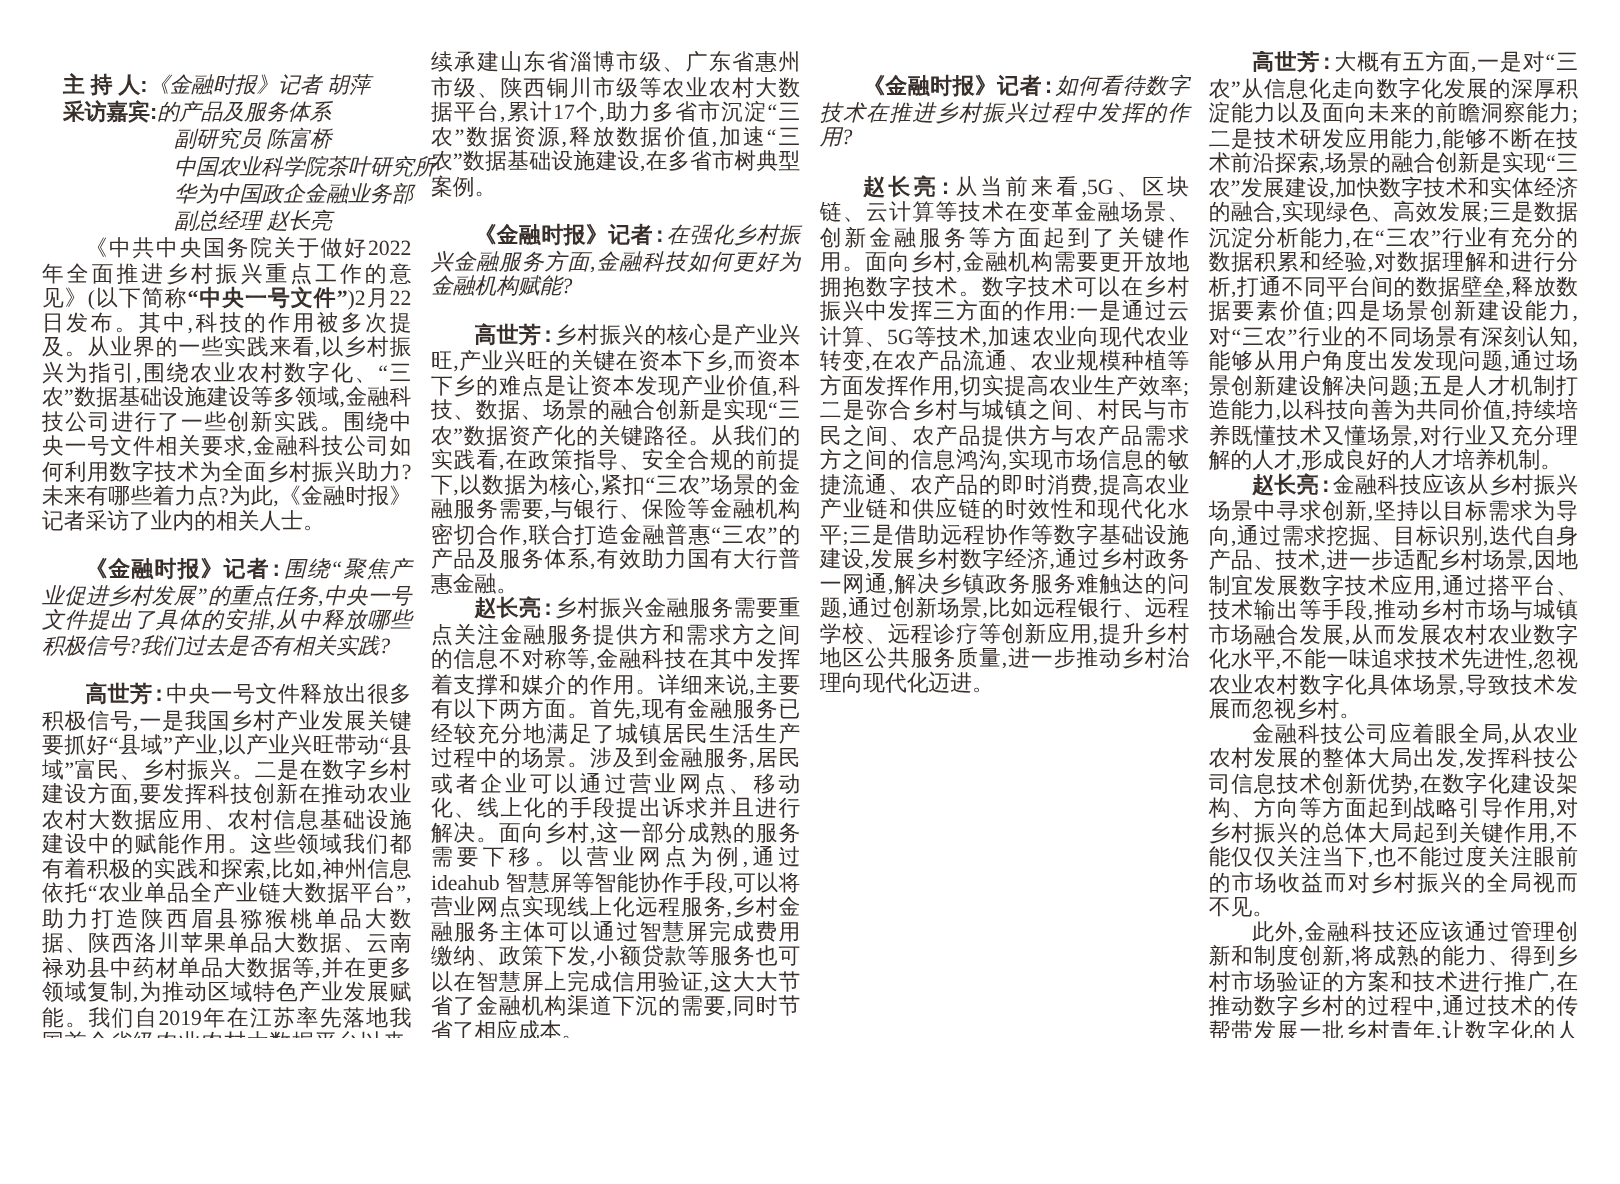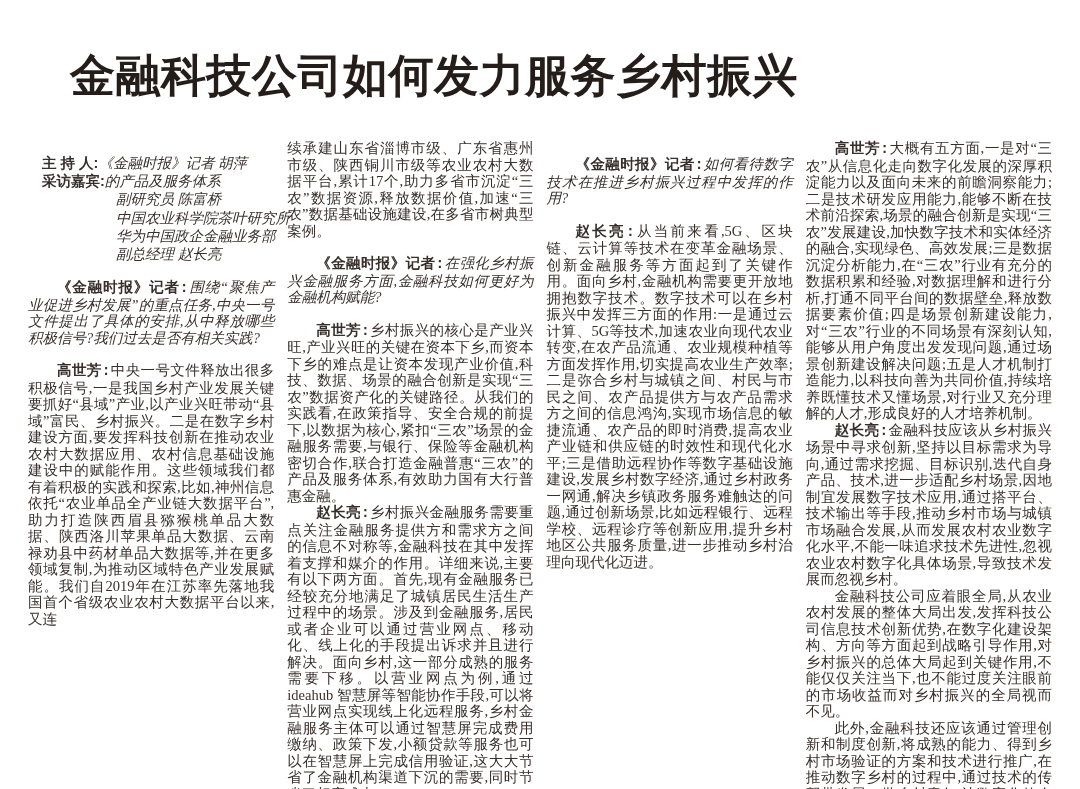--- a/index.html
+++ b/index.html
@@ -35,31 +35,31 @@
   .meta-label {
     font-family:"Liberation Sans","DejaVu Sans",sans-serif;
     font-weight:bold;
   }
   .meta-text { font-style:italic; }
 </style>
 </head>
 <body>
 
 <div class="page">
-  <h1 class="title">金融科技公司如何发力服务乡村振兴</h1>
   <div class="columns">
       <div class="col">
         <div class="meta">
           <div class="meta-line"><span class="meta-label">主 持 人:</span><span class="meta-text">《金融时报》记者 胡萍</span></div>
           <div class="meta-line"><span class="meta-label">采访嘉宾:</span><span class="meta-text">的产品及服务体系</span></div>
           <div class="meta-line cont"><span class="meta-text">副研究员 陈富桥</span></div>
           <div class="meta-line cont"><span class="meta-text">中国农业科学院茶叶研究所</span></div>
           <div class="meta-line cont"><span class="meta-text">华为中国政企金融业务部</span></div>
           <div class="meta-line cont"><span class="meta-text">副总经理 赵长亮</span></div>
         </div>
+        <p class="para"><span>《中共中央国务院关于做好2022年全面推进乡村振兴重点工作的意见》(以下简称</span><span class="part-bold">“中央一号文件”</span><span>)2月22日发布。其中,科技的作用被多次提及。从业界的一些实践来看,以乡村振兴为指引,围绕农业农村数字化、“三农”数据基础设施建设等多领域,金融科技公司进行了一些创新实践。围绕中央一号文件相关要求,金融科技公司如何利用数字技术为全面乡村振兴助力?未来有哪些着力点?为此,《金融时报》记者采访了业内的相关人士。</span></p>
         <p class="para q"><span class="part-speaker">《金融时报》记者:</span><span class="part-q">围绕“聚焦产业促进乡村发展”的重点任务,中央一号文件提出了具体的安排,从中释放哪些积极信号?我们过去是否有相关实践?</span></p>
         <p class="para"><span class="part-speaker">高世芳:</span><span>中央一号文件释放出很多积极信号,一是我国乡村产业发展关键要抓好“县域”产业,以产业兴旺带动“县域”富民、乡村振兴。二是在数字乡村建设方面,要发挥科技创新在推动农业农村大数据应用、农村信息基础设施建设中的赋能作用。这些领域我们都有着积极的实践和探索,比如,神州信息依托“农业单品全产业链大数据平台”,助力打造陕西眉县猕猴桃单品大数据、陕西洛川苹果单品大数据、云南禄劝县中药材单品大数据等,并在更多领域复制,为推动区域特色产业发展赋能。我们自2019年在江苏率先落地我国首个省级农业农村大数据平台以来,又连</span></p>
       </div>
       <div class="col">
         <p class="para noindent"><span>续承建山东省淄博市级、广东省惠州市级、陕西铜川市级等农业农村大数据平台,累计17个,助力多省市沉淀“三农”数据资源,释放数据价值,加速“三农”数据基础设施建设,在多省市树典型案例。</span></p>
         <p class="para q"><span class="part-speaker">《金融时报》记者:</span><span class="part-q">在强化乡村振兴金融服务方面,金融科技如何更好为金融机构赋能?</span></p>
         <p class="para"><span class="part-speaker">高世芳:</span><span>乡村振兴的核心是产业兴旺,产业兴旺的关键在资本下乡,而资本下乡的难点是让资本发现产业价值,科技、数据、场景的融合创新是实现“三农”数据资产化的关键路径。从我们的实践看,在政策指导、安全合规的前提下,以数据为核心,紧扣“三农”场景的金融服务需要,与银行、保险等金融机构密切合作,联合打造金融普惠“三农”的产品及服务体系,有效助力国有大行普惠金融。</span></p>
         <p class="para"><span class="part-speaker">赵长亮:</span><span>乡村振兴金融服务需要重点关注金融服务提供方和需求方之间的信息不对称等,金融科技在其中发挥着支撑和媒介的作用。详细来说,主要有以下两方面。首先,现有金融服务已经较充分地满足了城镇居民生活生产过程中的场景。涉及到金融服务,居民或者企业可以通过营业网点、移动化、线上化的手段提出诉求并且进行解决。面向乡村,这一部分成熟的服务需要下移。以营业网点为例,通过 ideahub 智慧屏等智能协作手段,可以将营业网点实现线上化远程服务,乡村金融服务主体可以通过智慧屏完成费用缴纳、政策下发,小额贷款等服务也可以在智慧屏上完成信用验证,这大大节省了金融机构渠道下沉的需要,同时节省了相应成本。</span></p>
       </div>
       <div class="col">

